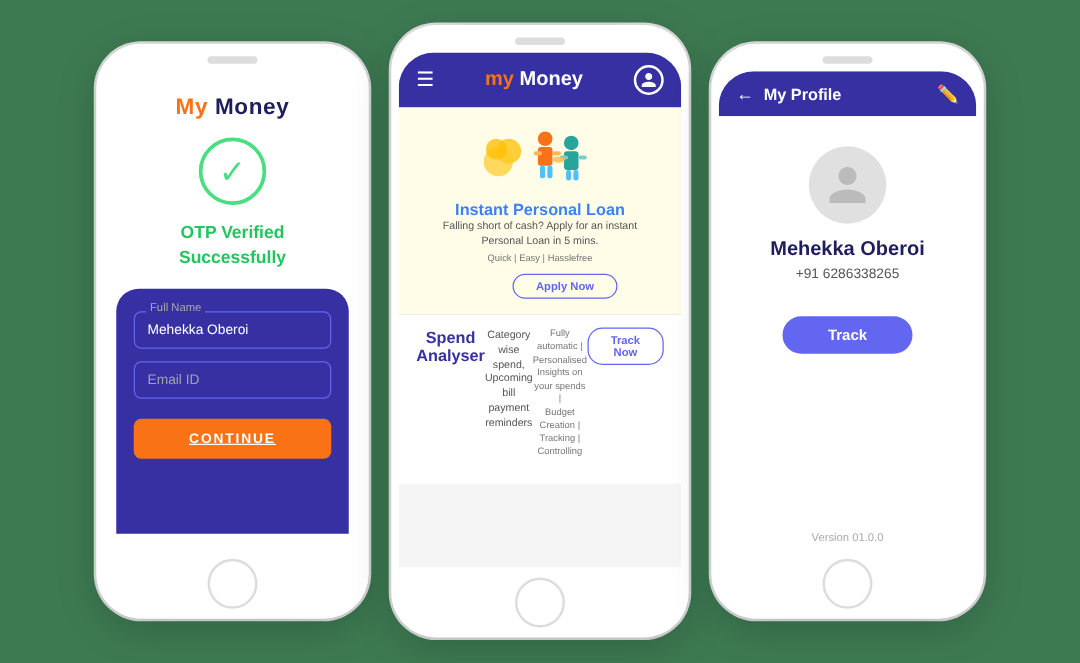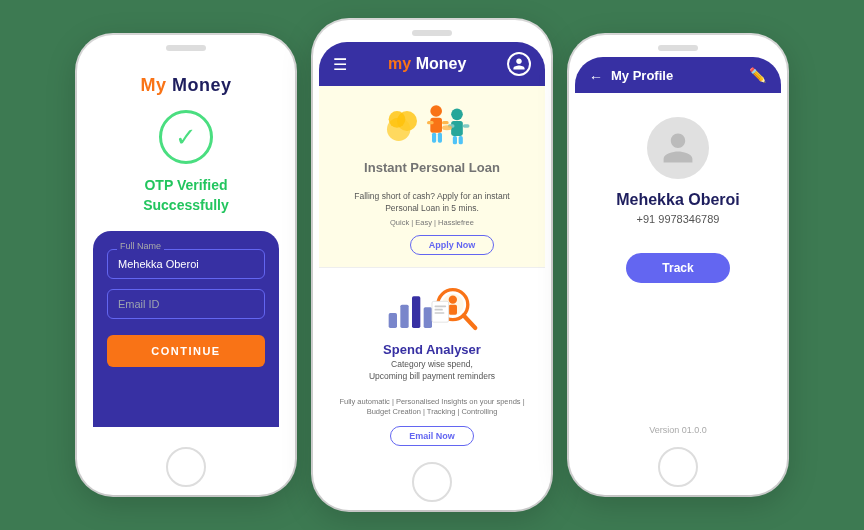--- a/index.html
+++ b/index.html
@@ -136,20 +136,21 @@
       background: #f97316;
       color: #fff;
       border: none;
       border-radius: 6px;
       padding: 10px;
       font-size: 11px;
       font-weight: 800;
       letter-spacing: 1.5px;
       cursor: pointer;
       margin-top: 6px;
+      text-decoration: underline;
     }
 
     
     .phone-2 {
       width: 238px;
       height: 490px;
     }
     .phone-2 .phone-screen {
       padding: 0;
       border-radius: 28px 28px 0 0;
@@ -193,25 +194,25 @@
       align-items: center;
       border-bottom: 1px solid #eee;
     }
     .card-illustration {
       width: 100px;
       height: 58px;
       margin-bottom: 6px;
       position: relative;
     }
     .card-title {
-      color: #737373;
+      color: #3b82f6;
       font-size: 13px;
       font-weight: 800;
       text-align: center;
-      margin-bottom: 16px;
+      margin-bottom: 0;
     }
     .card-desc {
       color: #555;
       font-size: 8.5px;
       text-align: center;
       margin-bottom: 3px;
       line-height: 1.4;
     }
     .card-tags {
       color: #777;
@@ -227,22 +228,22 @@
       padding: 4px 18px;
       font-size: 9px;
       font-weight: 600;
       cursor: pointer;
       margin-left: 40px;
     }
     .card-spend {
       background: #fff;
       padding: 10px 14px 12px;
       display: flex;
-      flex-direction: column;
-      align-items: center;
+      flex-direction: row;
+      align-items: flex-start;
     }
     .spend-title {
       color: #3730a3;
       font-size: 13px;
       font-weight: 800;
       text-align: center;
       margin-bottom: 2px;
     }
     .spend-desc {
       color: #555;
@@ -439,38 +440,38 @@
 
             <rect x="60" y="28" width="20" height="25" rx="2" fill="#fff" stroke="#ddd" stroke-width="1"></rect>
             <rect x="63" y="33" width="14" height="2" rx="1" fill="#ccc"></rect>
             <rect x="63" y="37" width="10" height="2" rx="1" fill="#ccc"></rect>
             <rect x="63" y="41" width="12" height="2" rx="1" fill="#ccc"></rect>
           </svg>
         </div>
         <div class="spend-title">Spend Analyser</div>
         <div class="spend-desc">Category wise spend,<br>Upcoming bill payment reminders</div>
         <div class="spend-subdesc">Fully automatic | Personalised Insights on your spends |<br>Budget Creation | Tracking | Controlling</div>
-        <button class="track-btn">Email Now</button>
+        <button class="track-btn">Track Now</button>
       </div>
     </div>
   </div>
 </div>
 
 <div class="phone phone-3" style="position:relative;">
   <div class="phone-screen">
     <div class="profile-header">
       <span class="back-arrow">←</span>
       <span class="profile-header-title">My Profile</span>
       <span class="edit-icon">✏️</span>
     </div>
     <div class="profile-content">
       <div class="avatar-circle">
         <svg width="36" height="36" viewBox="0 0 24 24" fill="#bbb">
           <path d="M12 12c2.7 0 4.8-2.1 4.8-4.8S14.7 2.4 12 2.4 7.2 4.5 7.2 7.2 9.3 12 12 12zm0 2.4c-3.2 0-9.6 1.6-9.6 4.8v2.4h19.2v-2.4c0-3.2-6.4-4.8-9.6-4.8z"></path>
         </svg>
       </div>
       <div class="profile-name">Mehekka Oberoi</div>
-      <div class="profile-phone">+91 9978346789</div>
+      <div class="profile-phone">+91 6286338265</div>
       <button class="logout-btn">Track</button>
     </div>
   </div>
   <div class="version-text">Version 01.0.0</div>
 </div>
 
 </body></html>

